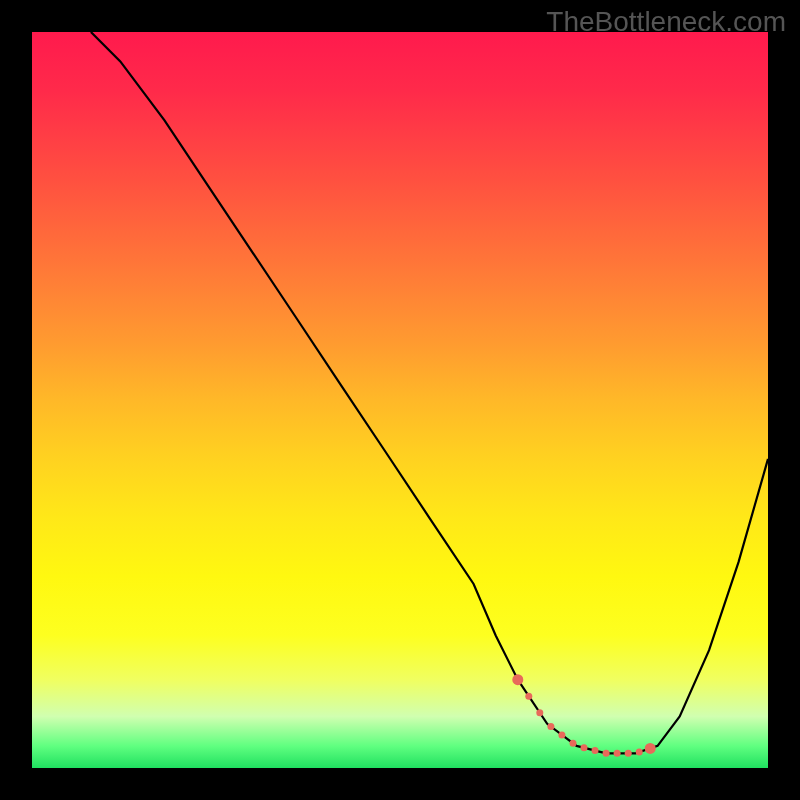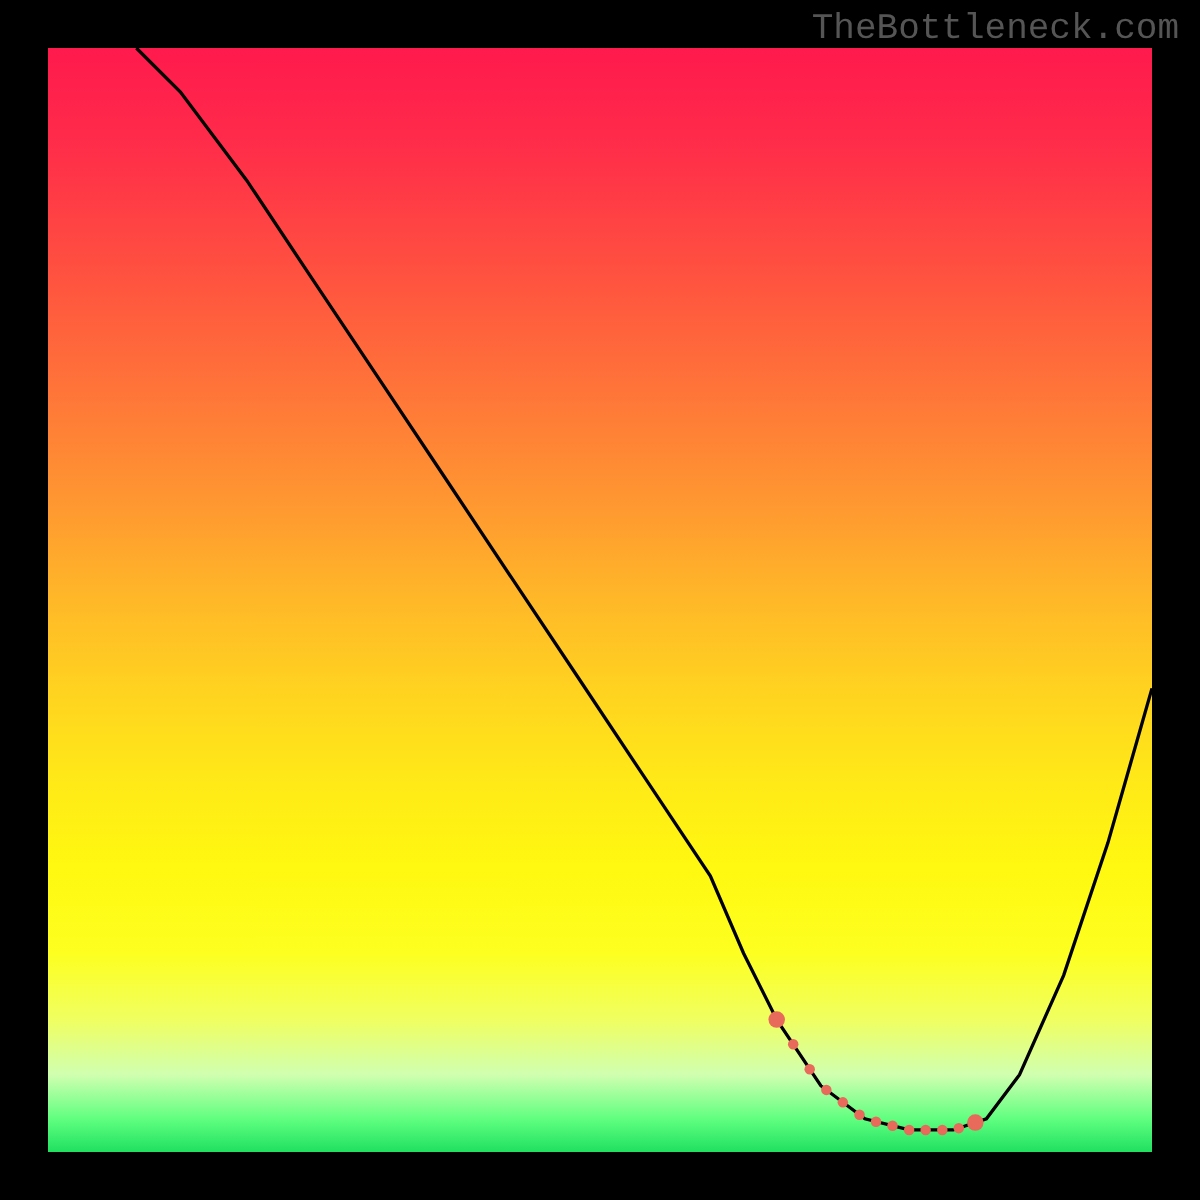--- a/index.html
+++ b/index.html
@@ -8,24 +8,23 @@
     height: 800px;
     background: #000;
     position: relative;
     font-family: Arial, sans-serif;
   }
   .watermark {
     position: absolute;
     top: 6px;
     right: 14px;
     color: #555;
-    font-size: 24px;
+    font-size: 28px;
     font-weight: 500;
     z-index: 10;
-    font-family: Liberation Mono, monospace;
   }
   .plot-area {
     position: absolute;
     left: 32px;
     top: 32px;
     width: 736px;
     height: 736px;
     background: linear-gradient(to bottom,
       #ff1a4d 0%,
       #ff2a4a 8%,

